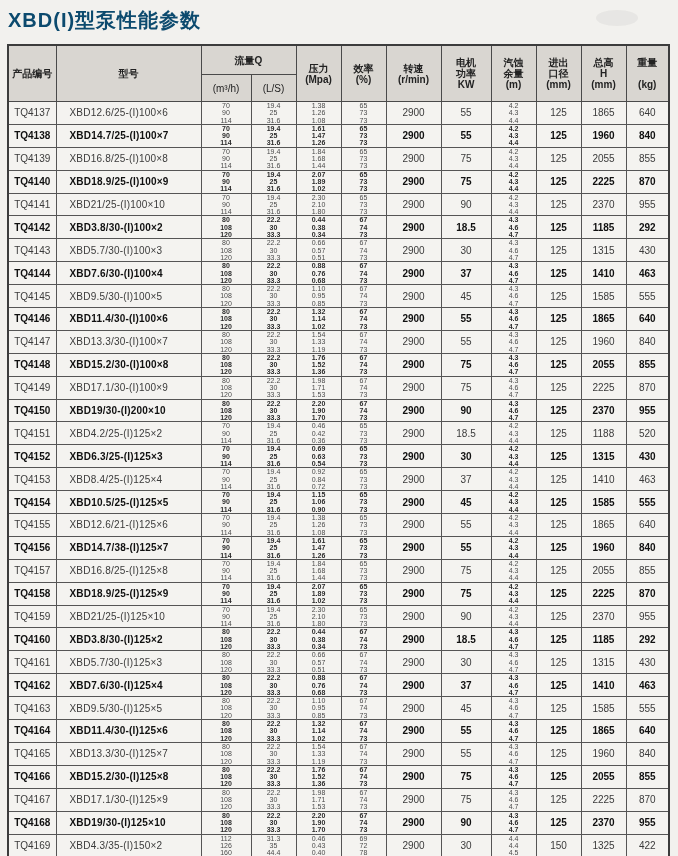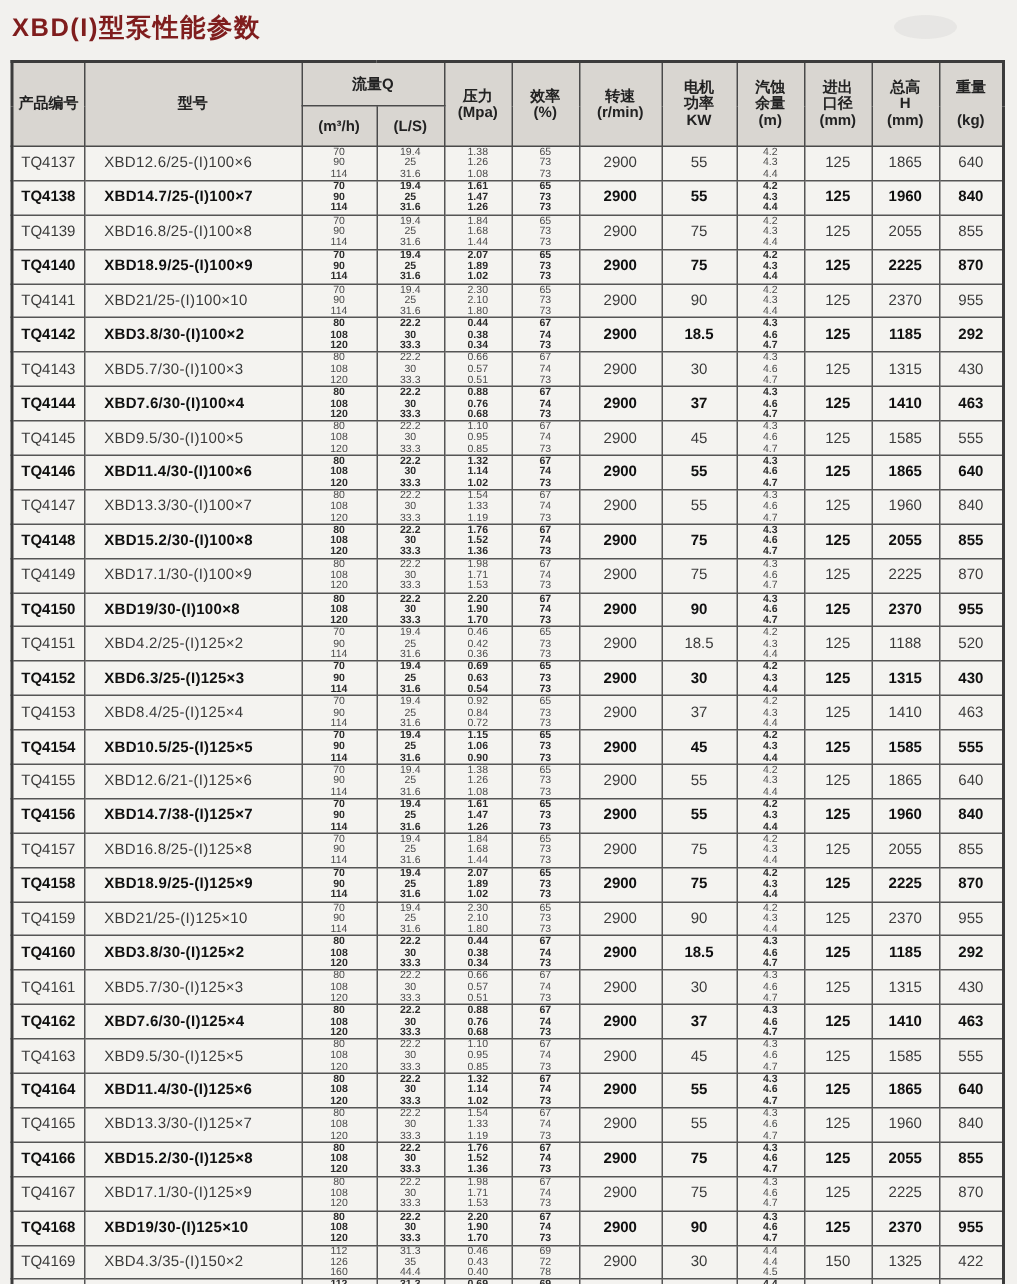--- a/index.html
+++ b/index.html
@@ -3,21 +3,21 @@
 <meta charset="utf-8">
 <style>
   html,body{margin:0;padding:0;}
   body{
     width:678px;height:856px;overflow:hidden;
     background:#f2f1ee;
     font-family:"Liberation Sans","DejaVu Sans",sans-serif;
     color:#2e2e2e;position:relative;
   }
   .page-title{
-    font-size:17px;font-weight:bold;color:#7f1d1d;
+    font-size:20px;font-weight:bold;color:#0c4a6e;
     margin:7px 0 0 8px;letter-spacing:1px;
   }
   .smudge{
     position:absolute;left:596px;top:10px;width:42px;height:16px;
     background:#9a9a9a;border-radius:50%;opacity:.12;
   }
   table.params{
     border-collapse:collapse;table-layout:fixed;
     width:663px;margin:10px 0 0 7px;
     border:2px solid #3c3c3c;
@@ -26,21 +26,21 @@
   col.c0{width:48px}col.c1{width:145px}col.c2{width:50px}col.c3{width:45px}
   col.c4{width:45px}col.c5{width:45px}col.c6{width:55px}col.c7{width:50px}
   col.c8{width:45px}col.c9{width:45px}col.c10{width:45px}col.c11{width:43px}
   th{
     background:#d9d6d1;border:1px solid #4a4a4a;
     font-size:10px;font-weight:bold;color:#222;
     white-space:pre-line;text-align:center;vertical-align:middle;
     padding:4px 0;line-height:11px;
   }
   thead tr.h1 th{height:20px}
-  thead tr.h2 th{height:18px;font-weight:bold}
+  thead tr.h2 th{height:18px;font-weight:normal}
   td{
     border:1px solid #555;text-align:center;vertical-align:middle;
     padding:0;height:21px;font-size:10px;color:#3a3a3a;
     overflow:hidden;
   }
   td.c-model{text-align:left;padding-left:13px;font-size:10px;letter-spacing:.2px;margin-top:32px;}
   td.stack{font-size:7px;line-height:7.3px;color:#4a4a4a;}
   td.stack .ln{height:7.3px;}
   tr.alt td{font-weight:bold;color:#101010;}
   tr.alt td.stack{color:#2b2b2b;}
@@ -536,21 +536,21 @@
           <div class="ln">4.3</div>
           <div class="ln">4.6</div>
           <div class="ln">4.7</div>
         </td>
         <td class="c-dn">125</td>
         <td class="c-h">2225</td>
         <td class="c-kg">870</td>
       </tr>
       <tr class="alt">
         <td class="c-id">TQ4150</td>
-        <td class="c-model">XBD19/30-(I)100×8</td>
+        <td class="c-model">XBD19/30-(I)200×10</td>
         <td class="c-m3h stack">
           <div class="ln">80</div>
           <div class="ln">108</div>
           <div class="ln">120</div>
         </td>
         <td class="c-ls stack">
           <div class="ln">22.2</div>
           <div class="ln">30</div>
           <div class="ln">33.3</div>
         </td>

